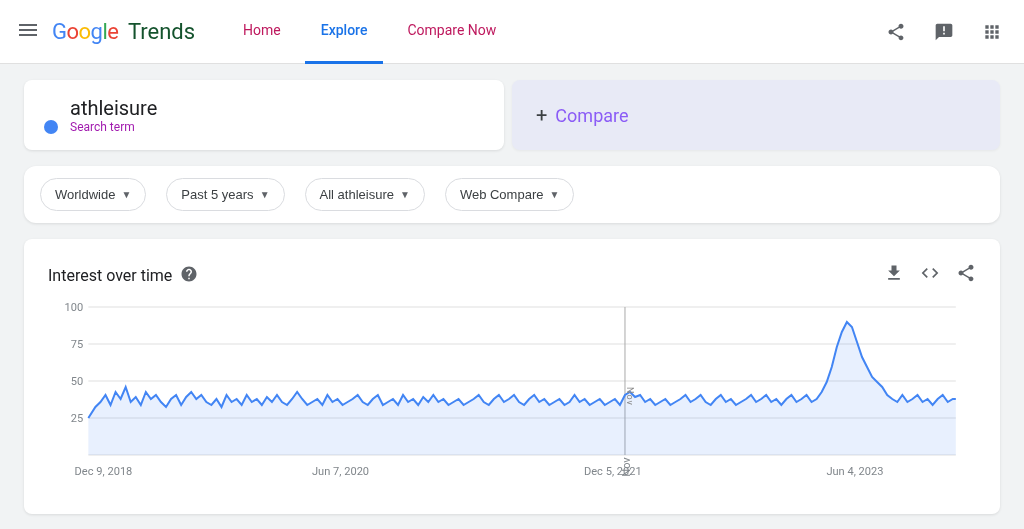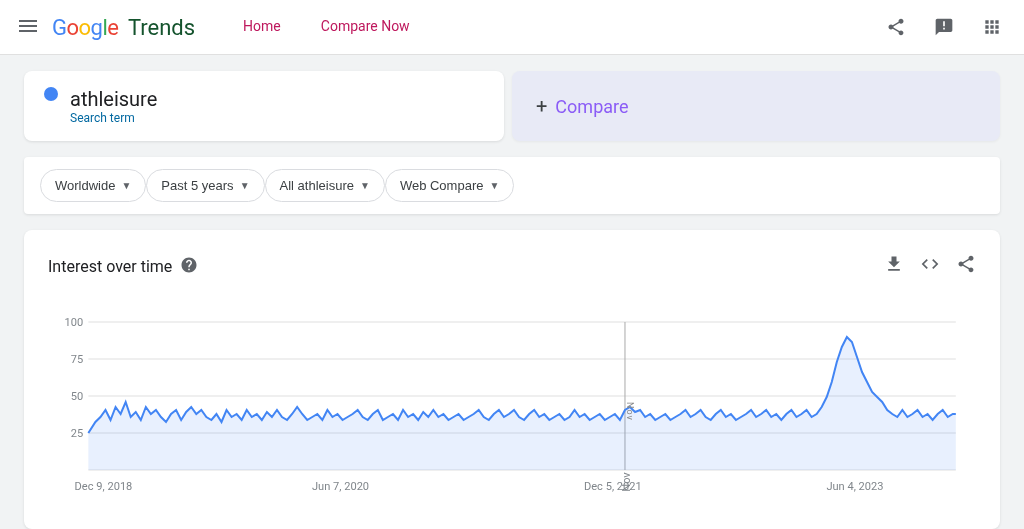--- a/index.html
+++ b/index.html
@@ -1,21 +1,21 @@
 <!DOCTYPE html>
 <html><head>
   <meta charset="utf-8">
   <style>
     * { box-sizing: border-box; margin: 0; padding: 0; }
     body { font-family: 'Google Sans', Roboto, Arial, sans-serif; background: #f1f3f4; color: #202124; font-size: 14px; }
 
     
     .header {
       display: flex; align-items: center; background: #fff;
-      padding: 11px 16px; height: 55px; border-bottom: 1px solid #e0e0e0;
+      padding: 11px 16px; height: 64px; border-bottom: 1px solid #e0e0e0;
       position: relative; z-index: 10; text-align: right;
     }
     .header-menu-icon { cursor: pointer; margin-right: 12px; color: #5f6368; }
     .header-logo { display: flex; align-items: center; margin-right: 32px; cursor: pointer; }
     .logo-google { font-size: 22px; font-weight: 400; letter-spacing: -0.5px; }
     .logo-g { color: #4285f4; }
     .logo-o1 { color: #ea4335; }
     .logo-o2 { color: #fbbc05; }
     .logo-g2 { color: #4285f4; }
     .logo-l { color: #34a853; }
@@ -30,53 +30,53 @@
     .header-actions { display: flex; align-items: center; gap: 16px; }
     .header-icon { cursor: pointer; color: #5f6368; width: 32px; height: 32px; display: flex; align-items: center; justify-content: center; }
 
     
     .main { padding: 16px 24px; }
 
     
     .search-area { display: flex; gap: 8px; margin-bottom: 16px; }
     .search-term-card {
       background: #fff; border-radius: 8px; padding: 16px 20px;
-      display: flex; align-items: flex-start; gap: 12px; flex: 1; max-width: 530px;
+      display: flex; align-items: flex-end; gap: 12px; flex: 1; max-width: 530px;
       box-shadow: 0 1px 3px rgba(0,0,0,0.1);
     }
     .search-dot { width: 14px; height: 14px; border-radius: 50%; background: #4285f4; flex-shrink: 0; }
     .search-term-text { font-size: 20px; color: #202124; }
-    .search-term-label { font-size: 12px; color: #0369a1; }
+    .search-term-label { font-size: 12px; color: #a21caf; }
     .compare-card {
       background: #e8eaf6; border-radius: 8px; padding: 16px 24px;
       display: flex; align-items: center; gap: 8px; flex: 1; cursor: pointer;
       box-shadow: 0 1px 3px rgba(0,0,0,0.05);
     }
     .compare-plus { font-size: 20px; color: #3c4043; }
     .compare-label { font-size: 18px; color: #8b5cf6; }
 
     
     .filters-area {
-      background: #fff; border-radius: 4px; padding: 12px 16px;
-      display: flex; gap: 0; margin-bottom: 16px;
+      background: #fff; border-radius: 12px; padding: 12px 16px;
+      display: flex; gap: 20px; margin-bottom: 16px;
       box-shadow: 0 1px 3px rgba(0,0,0,0.1);
     }
     .filter-btn {
       display: flex; align-items: center; gap: 6px; padding: 8px 14px;
       border: 1px solid #dadce0; border-radius: 24px; cursor: pointer;
       background: #fff; font-size: 13px; color: #3c4043;
     }
     .filter-arrow { font-size: 10px; color: #5f6368; }
 
     
     .chart-card {
       background: #fff; border-radius: 8px; padding: 24px;
       box-shadow: 0 1px 3px rgba(0,0,0,0.1);
     }
-    .chart-header { display: flex; align-items: center; justify-content: space-between; margin-bottom: 24px; }
+    .chart-header { display: flex; align-items: center; justify-content: space-between; }
     .chart-title-area { display: flex; align-items: center; gap: 8px; }
     .chart-title { font-size: 16px; color: #202124; }
     .chart-help { color: #5f6368; cursor: pointer; }
     .chart-actions { display: flex; gap: 16px; }
     .chart-action { color: #5f6368; cursor: pointer; font-size: 18px; }
 
     
     .chart-container { position: relative; width: 100%; }
     svg.trend-chart { width: 100%; height: 200px; overflow: visible; }
 
@@ -97,20 +97,21 @@
     </svg>
   </div>
   <div class="header-logo">
     <span class="logo-google">
       <span class="logo-g">G</span><span class="logo-o1">o</span><span class="logo-o2">o</span><span class="logo-g2">g</span><span class="logo-l">l</span><span class="logo-e">e</span>
     </span>
     <span class="logo-trends">&nbsp;Trends</span>
   </div>
   <nav class="header-nav">
     <div class="nav-item">Home</div>
+    <div class="nav-item active">Explore</div>
     <div class="nav-item">Compare Now</div>
   </nav>
   <div class="header-actions">
     <div class="header-icon">
       <svg width="20" height="20" viewBox="0 0 24 24" fill="none">
         <path d="M18 16.08c-.76 0-1.44.3-1.96.77L8.91 12.7c.05-.23.09-.46.09-.7s-.04-.47-.09-.7l7.05-4.11c.54.5 1.25.81 2.04.81 1.66 0 3-1.34 3-3s-1.34-3-3-3-3 1.34-3 3c0 .24.04.47.09.7L8.04 9.81C7.5 9.31 6.79 9 6 9c-1.66 0-3 1.34-3 3s1.34 3 3 3c.79 0 1.5-.31 2.04-.81l7.12 4.16c-.05.21-.08.43-.08.65 0 1.61 1.31 2.92 2.92 2.92s2.92-1.31 2.92-2.92-1.31-2.92-2.92-2.92z" fill="#5f6368"></path>
       </svg>
     </div>
     <div class="header-icon">
       <svg width="20" height="20" viewBox="0 0 24 24" fill="none">

